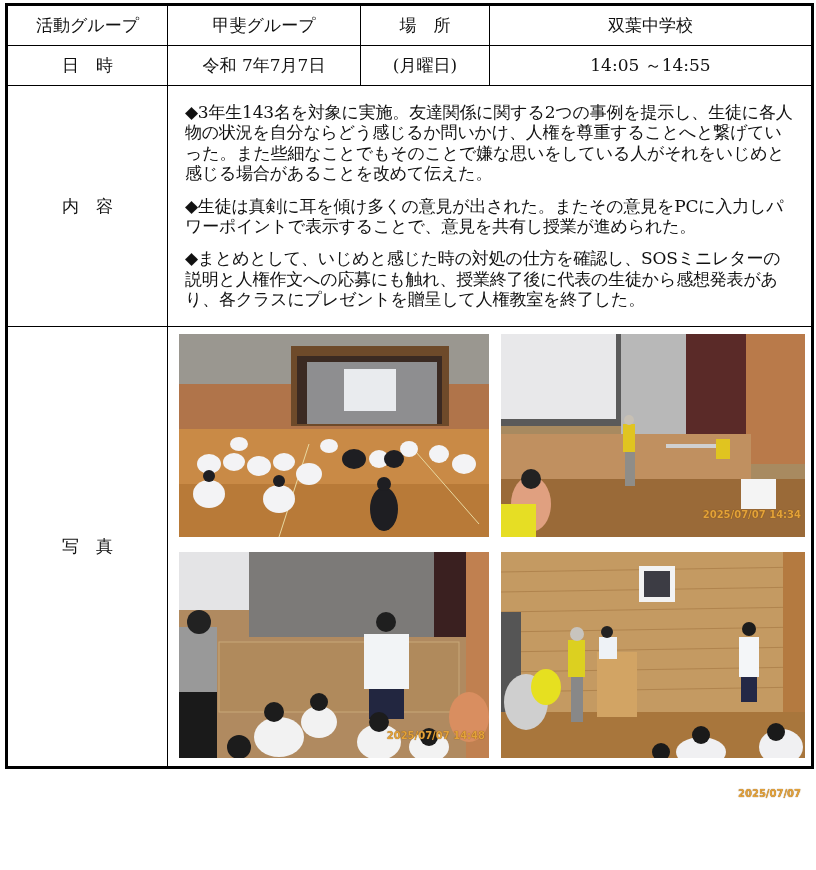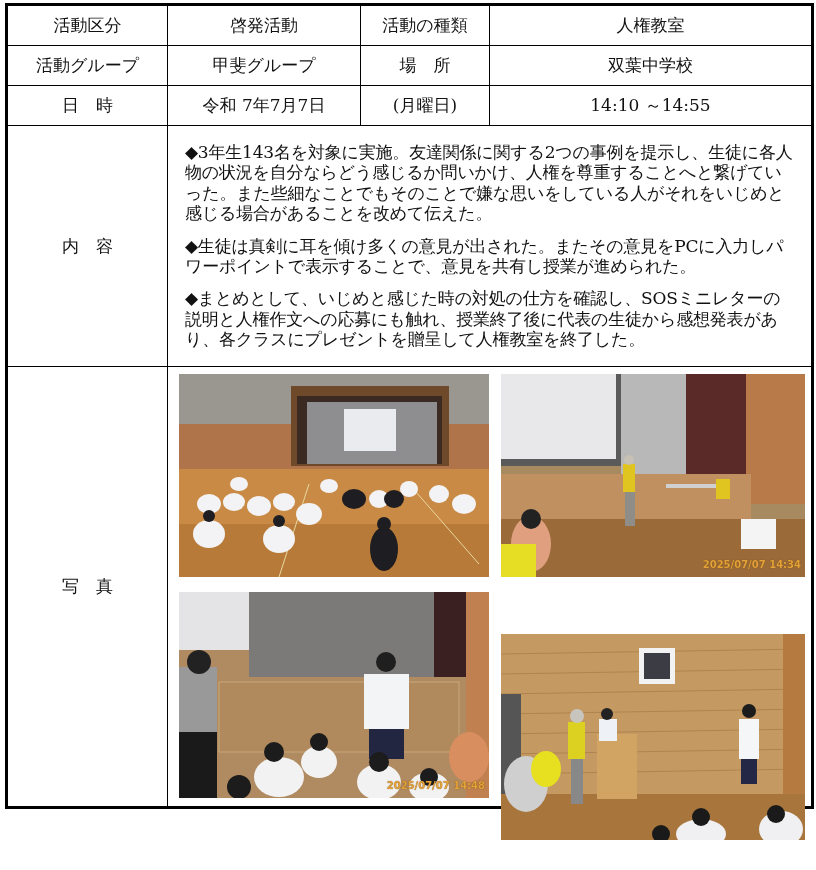--- a/index.html
+++ b/index.html
@@ -22,52 +22,46 @@
     tr.r6 td { height: 439px; }
     .attend { text-align: left; padding-left: 5px !important; vertical-align: middle; }
     .content { text-align: left; padding: 4px 6px 4px 5px !important; vertical-align: top; font-size: 16.5px; line-height: 20.3px; letter-spacing: -0.2px; }
     .content p { margin: 12px; }
     .photos { position: relative; }
     .photo-grid { position: absolute; left: 11px; top: 7px; width: 626px; height: 424px; }
     .photo { position: absolute; overflow: hidden; }
     .p1 { left: 0; top: 0; width: 310px; height: 203px; }
     .p2 { left: 322px; top: 0; width: 304px; height: 203px; }
     .p3 { left: 0; top: 218px; width: 310px; height: 206px; }
-    .p4 { left: 322px; top: 218px; width: 304px; height: 264px; margin-top: 42px; }
-    .stamp { position: absolute; right: 4px; bottom: 6px; font-family: "DejaVu Sans", sans-serif;
+    .p4 { left: 322px; top: 218px; width: 304px; height: 264px; }
+    .stamp { position: absolute; right: 4px; bottom: 16px; font-family: "DejaVu Sans", sans-serif;
       font-size: 10px; font-weight: bold; color: #e3a23a; text-shadow: 0 0 1px #6a3d00; }
   </style>
 </head>
 <body>
 
 <table class="report">
   <colgroup>
     <col style="width:161px">
     <col style="width:193px">
     <col style="width:129px">
     <col style="width:323px">
   </colgroup>
   <tbody>
-      <tr class="r1">
-    <td class="label">活動区分</td>
-    <td class="val">啓発活動</td>
-    <td class="label">活動の種類</td>
-    <td class="val">人権教室</td>
-  </tr>
   <tr class="r2">
     <td class="label">活動グループ</td>
     <td class="val">甲斐グループ</td>
     <td class="label">場　所</td>
     <td class="val">双葉中学校</td>
   </tr>
   <tr class="r3">
     <td class="label">日　時</td>
     <td class="val">令和 7年7月7日</td>
     <td class="val">(月曜日)</td>
-    <td class="val">14:10 ～14:55</td>
+    <td class="val">14:05 ～14:55</td>
   </tr>
   <tr class="r5">
     <td class="label">内　容</td>
     <td class="content" colspan="3">
       <p>◆3年生143名を対象に実施。友達関係に関する2つの事例を提示し、生徒に各人物の状況を自分ならどう感じるか問いかけ、人権を尊重することへと繋げていった。また些細なことでもそのことで嫌な思いをしている人がそれをいじめと感じる場合があることを改めて伝えた。</p>
       <p>◆生徒は真剣に耳を傾け多くの意見が出された。またその意見をPCに入力しパワーポイントで表示することで、意見を共有し授業が進められた。</p>
       <p>◆まとめとして、いじめと感じた時の対処の仕方を確認し、SOSミニレターの説明と人権作文への応募にも触れ、授業終了後に代表の生徒から感想発表があり、各クラスにプレゼントを贈呈して人権教室を終了した。</p>
     </td>
   </tr>
   <tr class="r6">

